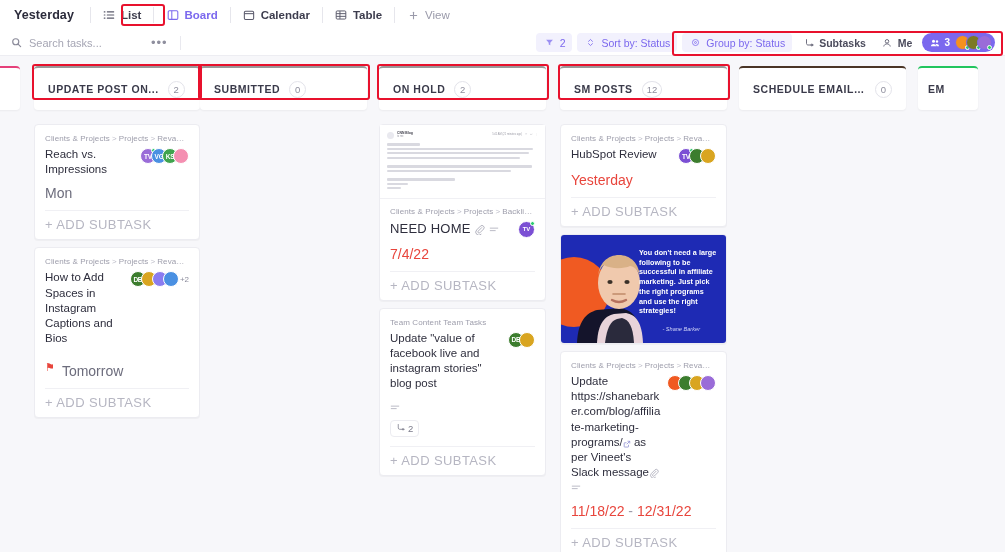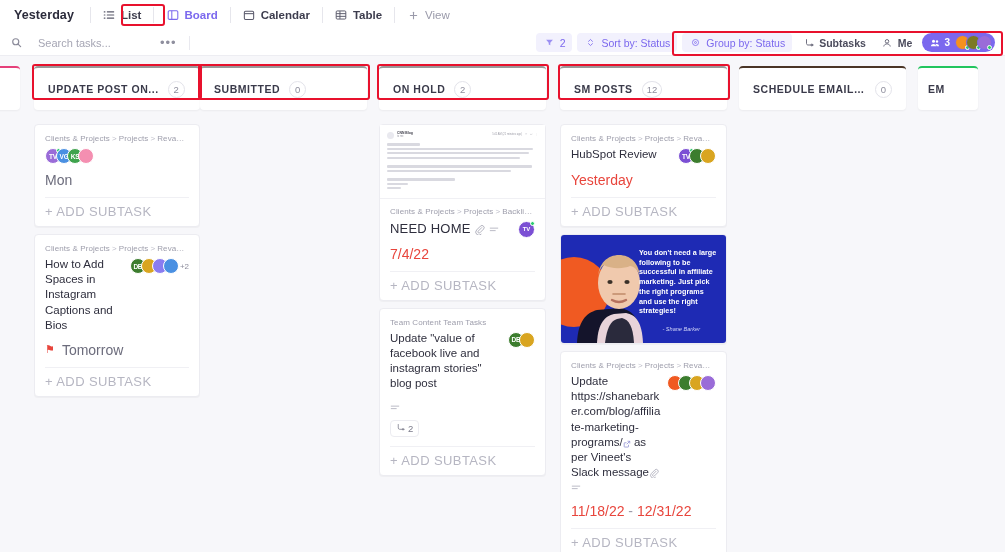--- a/index.html
+++ b/index.html
@@ -60,21 +60,21 @@
   
   .filterbar {
     height: 26px;
     display: flex;
     align-items: center;
     padding: 0 8px 0 10px;
     background: #fff;
     border-bottom: 1px solid #ededf2;
     position: relative;
   }
-  .search-wrap { display: flex; align-items: center; gap: 15px; }
+  .search-wrap { display: flex; align-items: center; gap: 6px; }
   .search-input {
     border: none; outline: none;
     font-size: 11px;
     color: #5c5c6e;
     font-family: "Liberation Sans", sans-serif;
     width: 110px;
     background: transparent;
   }
   .search-input::placeholder { color: #a6a6b4; }
   .dots {
@@ -520,20 +520,21 @@
         <span class="col-title">UPDATE POST ON...</span>
         <span class="col-count">2</span>
       </div>
       <div class="col-body">
 
         <div class="card">
           <div class="crumb">
             <span>Clients &amp; Projects</span><span class="sep">&gt;</span><span>Projects</span><span class="sep">&gt;</span><span>Revamping Posts</span>
           </div>
           <div class="card-main">
+            <div class="card-title">Reach vs. Impressions</div>
             <div class="avs">
               <span class="av" style="background:#9a6cd8">TV<span class="on"></span></span>
               <span class="av" style="background:#4a90e2">VG</span>
               <span class="av" style="background:#3fa34d">KS</span>
               <span class="av" style="background:#f48fb1"></span>
             </div>
           </div>
           <div class="due muted2">Mon</div>
           <div class="subtask-bar">+ ADD SUBTASK</div>
         </div>
@@ -547,21 +548,21 @@
             <div class="avs">
               <span class="av" style="background:#3c7d2e">DB</span>
               <span class="av" style="background:#d9a520"></span>
               <span class="av" style="background:#8a7cf0"></span>
               <span class="av" style="background:#4a90e2"></span>
               <span class="more">+2</span>
             </div>
           </div>
           <div class="flagline">
             <span class="flag">⚑</span>
-            <span class="due" style="margin-top:0;color:#6c6c7c;">Tomorrow</span>
+            <span class="due" style="margin-top:8px;color:#6c6c7c;">Tomorrow</span>
           </div>
           <div class="subtask-bar">+ ADD SUBTASK</div>
         </div>
 
       </div>
       <div class="redbox" style="left:-2px;top:-2px;width:170px;height:36px;"></div>
     </div>
 
     <div class="col" style="width:167px;margin-left:0;">
       <div class="col-head">

